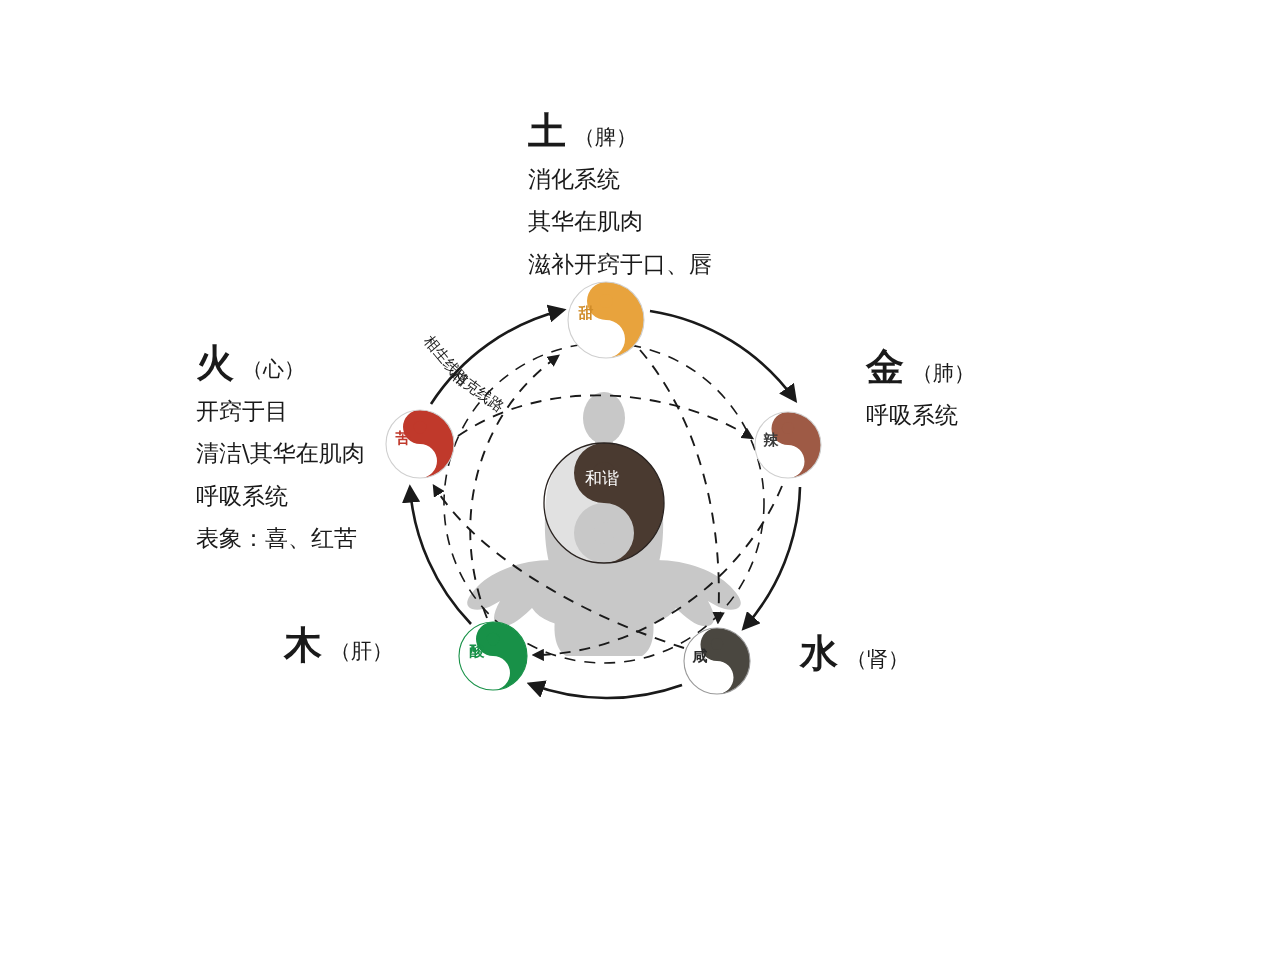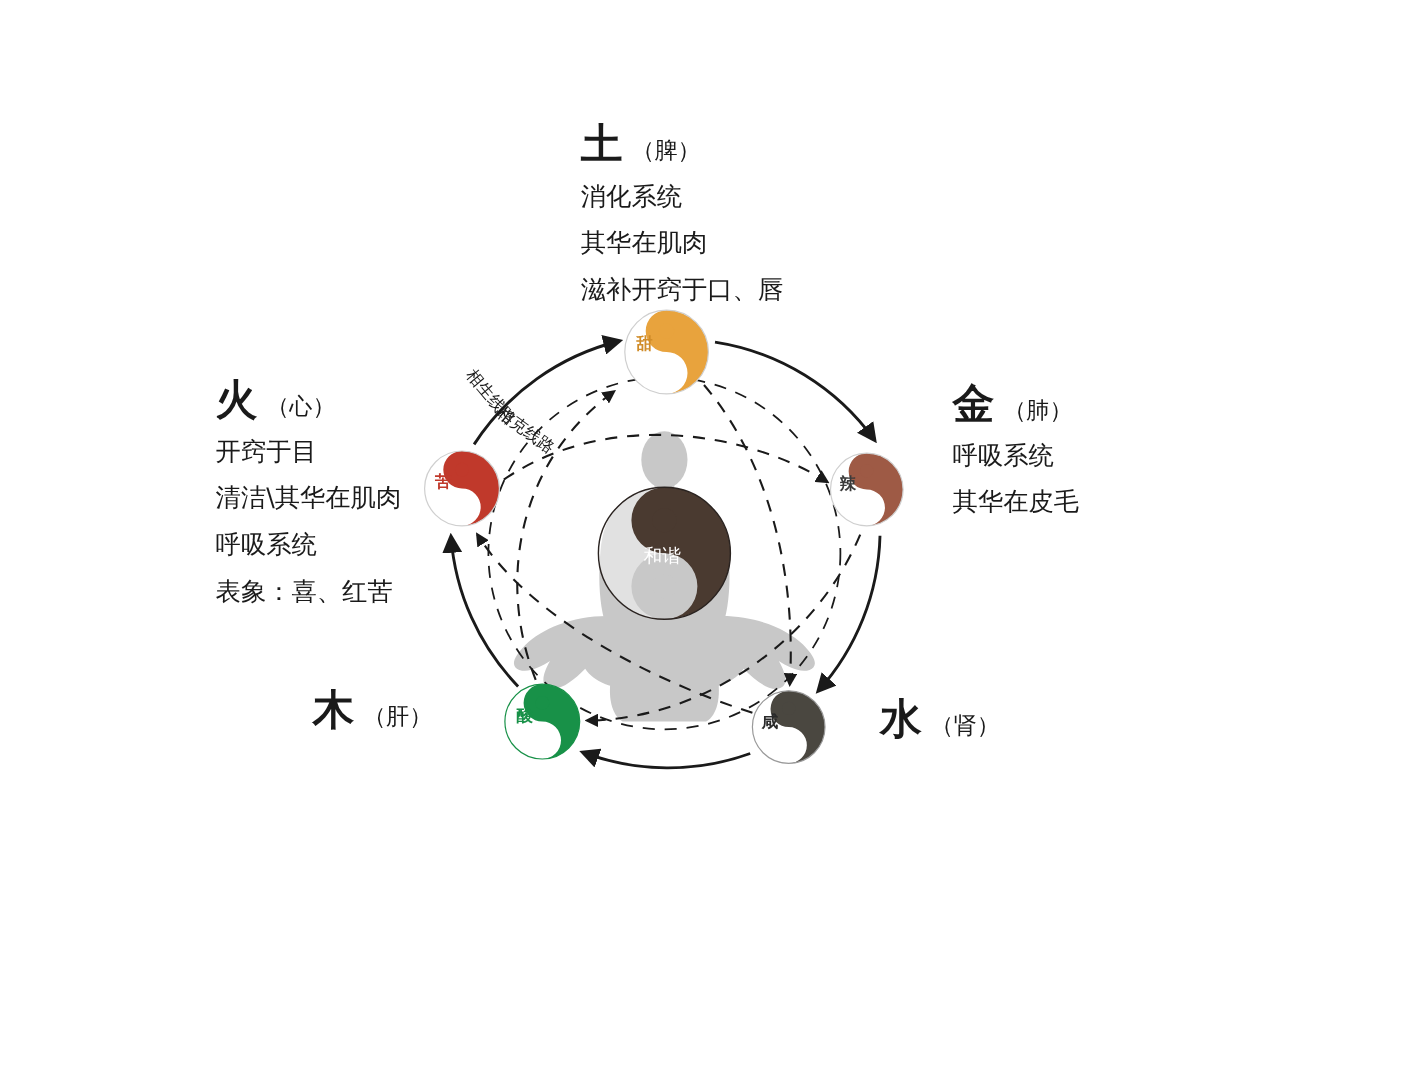--- a/index.html
+++ b/index.html
@@ -228,21 +228,21 @@
       <circle cx="717" cy="661" r="33" fill="none" stroke="#9a9a9a" stroke-width="1.1"></circle>
     </g>
   </svg>
 
   <span class="taste-label" style="left:586px; top:313px; color:#D08C28;">甜</span>
   <span class="taste-label" style="left:403px; top:438px; color:#C0392B;">苦</span>
   <span class="taste-label" style="left:771px; top:440px; color:#3A3A3A;">辣</span>
   <span class="taste-label" style="left:477px; top:651px; color:#189148;">酸</span>
   <span class="taste-label" style="left:700px; top:656px; color:#2A2A2A;">咸</span>
 
-  <span class="center-label" style="left:602px; top:505px;">和谐</span>
+  <span class="center-label" style="left:602px; top:478px;">和谐</span>
 
   <span class="cycle-label" style="left:434px; top:332px; transform: rotate(50deg);">相生线路</span>
   <span class="cycle-label" style="left:459px; top:366px; transform: rotate(36deg);">相克线路</span>
 
   <div class="element-block" id="block-earth">
     <div class="element-head">
       <span class="element-glyph">土</span>
       <span class="element-organ">（脾）</span>
     </div>
     <div class="element-lines">
@@ -265,21 +265,20 @@
     </div>
   </div>
 
   <div class="element-block" id="block-metal">
     <div class="element-head">
       <span class="element-glyph">金</span>
       <span class="element-organ">（肺）</span>
     </div>
     <div class="element-lines">
       <div>呼吸系统</div>
-      <div>其华在皮毛</div>
     </div>
   </div>
 
   <div class="element-block" id="block-wood">
     <div class="element-head">
       <span class="element-glyph">木</span>
       <span class="element-organ">（肝）</span>
     </div>
   </div>
 

